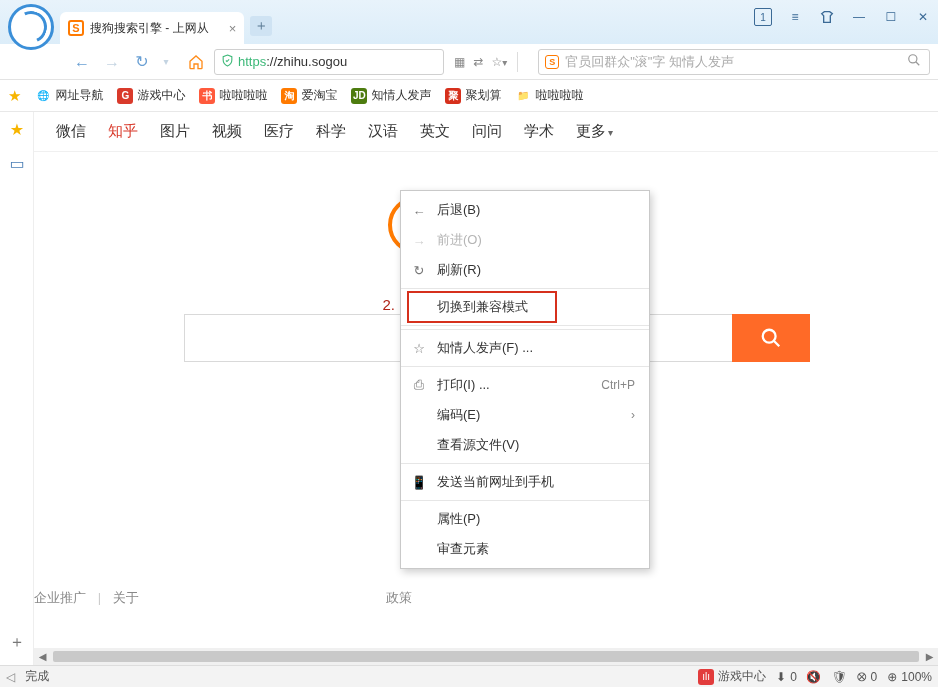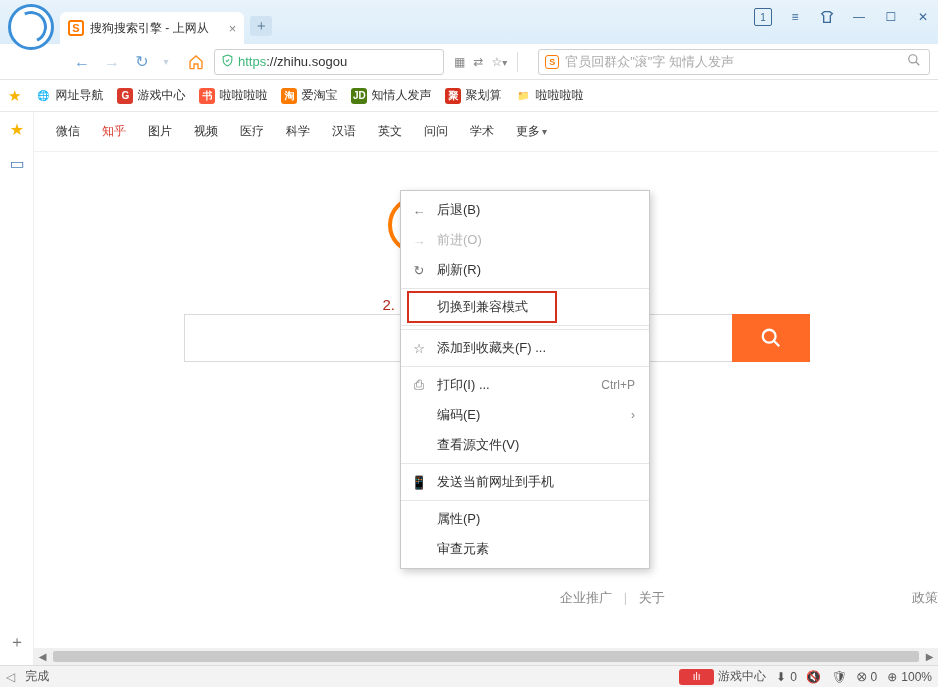--- a/index.html
+++ b/index.html
@@ -39,35 +39,35 @@
 .bm-item { display: flex; align-items: center; gap: 4px; font-size: 12px; color: #333; }
 .bm-ic { width: 16px; height: 16px; border-radius: 3px; display: flex; align-items: center; justify-content: center; font-size: 10px; color: #fff; font-weight: bold; }
 
 
 .leftrail { position: absolute; left: 0; top: 112px; width: 34px; bottom: 22px; background: #fff; border-right: 1px solid #eee; }
 .leftrail .lr { width: 34px; height: 34px; display: flex; align-items: center; justify-content: center; font-size: 16px; }
 .leftrail .plus-bottom { position: absolute; bottom: 6px; left: 0; }
 
 
 .content { position: absolute; left: 34px; right: 0; top: 112px; bottom: 22px; background: #fff; overflow: hidden; }
-.page-nav { height: 40px; display: flex; align-items: center; gap: 22px; padding: 0 22px; border-bottom: 1px solid #f0f0f0; font-size: 12px; color: #333; }
+.page-nav { height: 40px; display: flex; align-items: center; gap: 22px; padding: 0 22px; border-bottom: 1px solid #f0f0f0; font-size: 15px; color: #333; }
 .page-nav .nv.active { color: #d93a2b; font-weight: 500; }
 .page-nav .more::after { content: "▾"; font-size: 10px; margin-left: 2px; color: #666; }
 
 .annot1 { color: #b02418; font-size: 16px; text-align: center; margin-top: 18px; }
 
 .big-logo { width: 58px; height: 58px; border: 4px solid #ff7a00; border-radius: 50%; position: absolute; left: 354px; top: 84px; display: flex; align-items: center; justify-content: center; overflow: hidden; }
 .big-logo .s { font-size: 40px; font-weight: 900; color: #ff7a00; font-style: italic; line-height: 1; }
 
 .searchbox { position: absolute; top: 202px; left: 150px; width: 626px; height: 48px; display: flex; }
 .searchbox input { flex: 1; border: 1px solid #d9d9d9; border-right: none; padding: 0 14px; font-size: 15px; outline: none; }
 .searchbox .sbtn { width: 78px; background: #ff6a27; display: flex; align-items: center; justify-content: center; }
 .searchbox .sbtn svg { width: 22px; height: 22px; }
 
-.footer-links { position: absolute; bottom: 58px; left: 0; right: 0; text-align: right; font-size: 13px; color: #888; }
+.footer-links { position: absolute; bottom: 58px; left: 0; right: 0; text-align: left; font-size: 13px; color: #888; }
 .footer-links .sep { margin: 0 8px; color: #ccc; }
 .footer-copy { position: absolute; bottom: 36px; left: 0; right: 0; text-align: center; font-size: 12px; color: #aaa; }
 
 .hscroll { position: absolute; bottom: 0; left: 0; right: 0; height: 17px; background: #f0f0f0; display: flex; align-items: center; }
 .hscroll .tr { width: 17px; text-align: center; color: #777; font-size: 10px; }
 .hscroll .thumb { height: 11px; background: #c9c9c9; border-radius: 2px; flex: 1; margin: 0 2px; }
 
 
 .ctx { position: absolute; left: 400px; top: 190px; width: 250px; background: #fff; border: 1px solid #c9c9c9; box-shadow: 2px 3px 8px rgba(0,0,0,.2); padding: 4px 0; z-index: 50; }
 .ctx .row { height: 30px; display: flex; align-items: center; padding: 0 14px 0 10px; font-size: 13px; color: #333; gap: 10px; position: relative; }
@@ -78,21 +78,21 @@
 .ctx .row .sub { position: absolute; right: 14px; color: #888; font-size: 12px; }
 .ctx .sep { height: 1px; background: #e6e6e6; margin: 3px 0; }
 .ctx .hl { position: relative; }
 .ctx .hl::before { content: ""; position: absolute; left: 6px; right: 92px; top: -1px; bottom: -1px; border: 2px solid #d6301c; pointer-events: none; }
 .annot2 { position: absolute; right: 100%; margin-right: 6px; color: #b02418; font-size: 15px; top: 4px; white-space: nowrap; }
 
 
 .statusbar { position: absolute; left: 0; right: 0; bottom: 0; height: 22px; background: #f3f3f3; border-top: 1px solid #ddd; display: flex; align-items: center; font-size: 12px; color: #555; padding: 0 6px; gap: 10px; }
 .statusbar .sp { flex: 1; }
 .statusbar .si { display: flex; align-items: center; gap: 4px; }
-.hotbadge { width: 35px; height: 16px; background: #e23c3c; border-radius: 3px; color: #fff; font-size: 10px; display: flex; align-items: center; justify-content: center; }
+.hotbadge { width: 16px; height: 16px; background: #e23c3c; border-radius: 3px; color: #fff; font-size: 10px; display: flex; align-items: center; justify-content: center; }
 </style>
 </head>
 <body>
 
 <div class="titlebar">
   <div class="logo-wrap">
     <div class="logo-circle"></div>
   </div>
   <div class="tab">
     <span class="tab-icon">S</span>
@@ -250,21 +250,21 @@
     <div class="sep"></div>
     <div class="row hl">
       <span class="mic"></span>
       <span>切换到兼容模式</span>
       <span class="annot2">2.</span>
     </div>
     <div class="sep"></div>
     <div class="sep"></div>
     <div class="row">
       <span class="mic">☆</span>
-      <span>添加到收藏夹(F) ...</span>
+      <span>知情人发声(F) ...</span>
     </div>
     <div class="sep"></div>
     <div class="row">
       <span class="mic">⎙</span>
       <span>打印(I) ...</span>
       <span class="sc">Ctrl+P</span>
     </div>
     <div class="row">
       <span class="mic"></span>
       <span>编码(E)</span>

